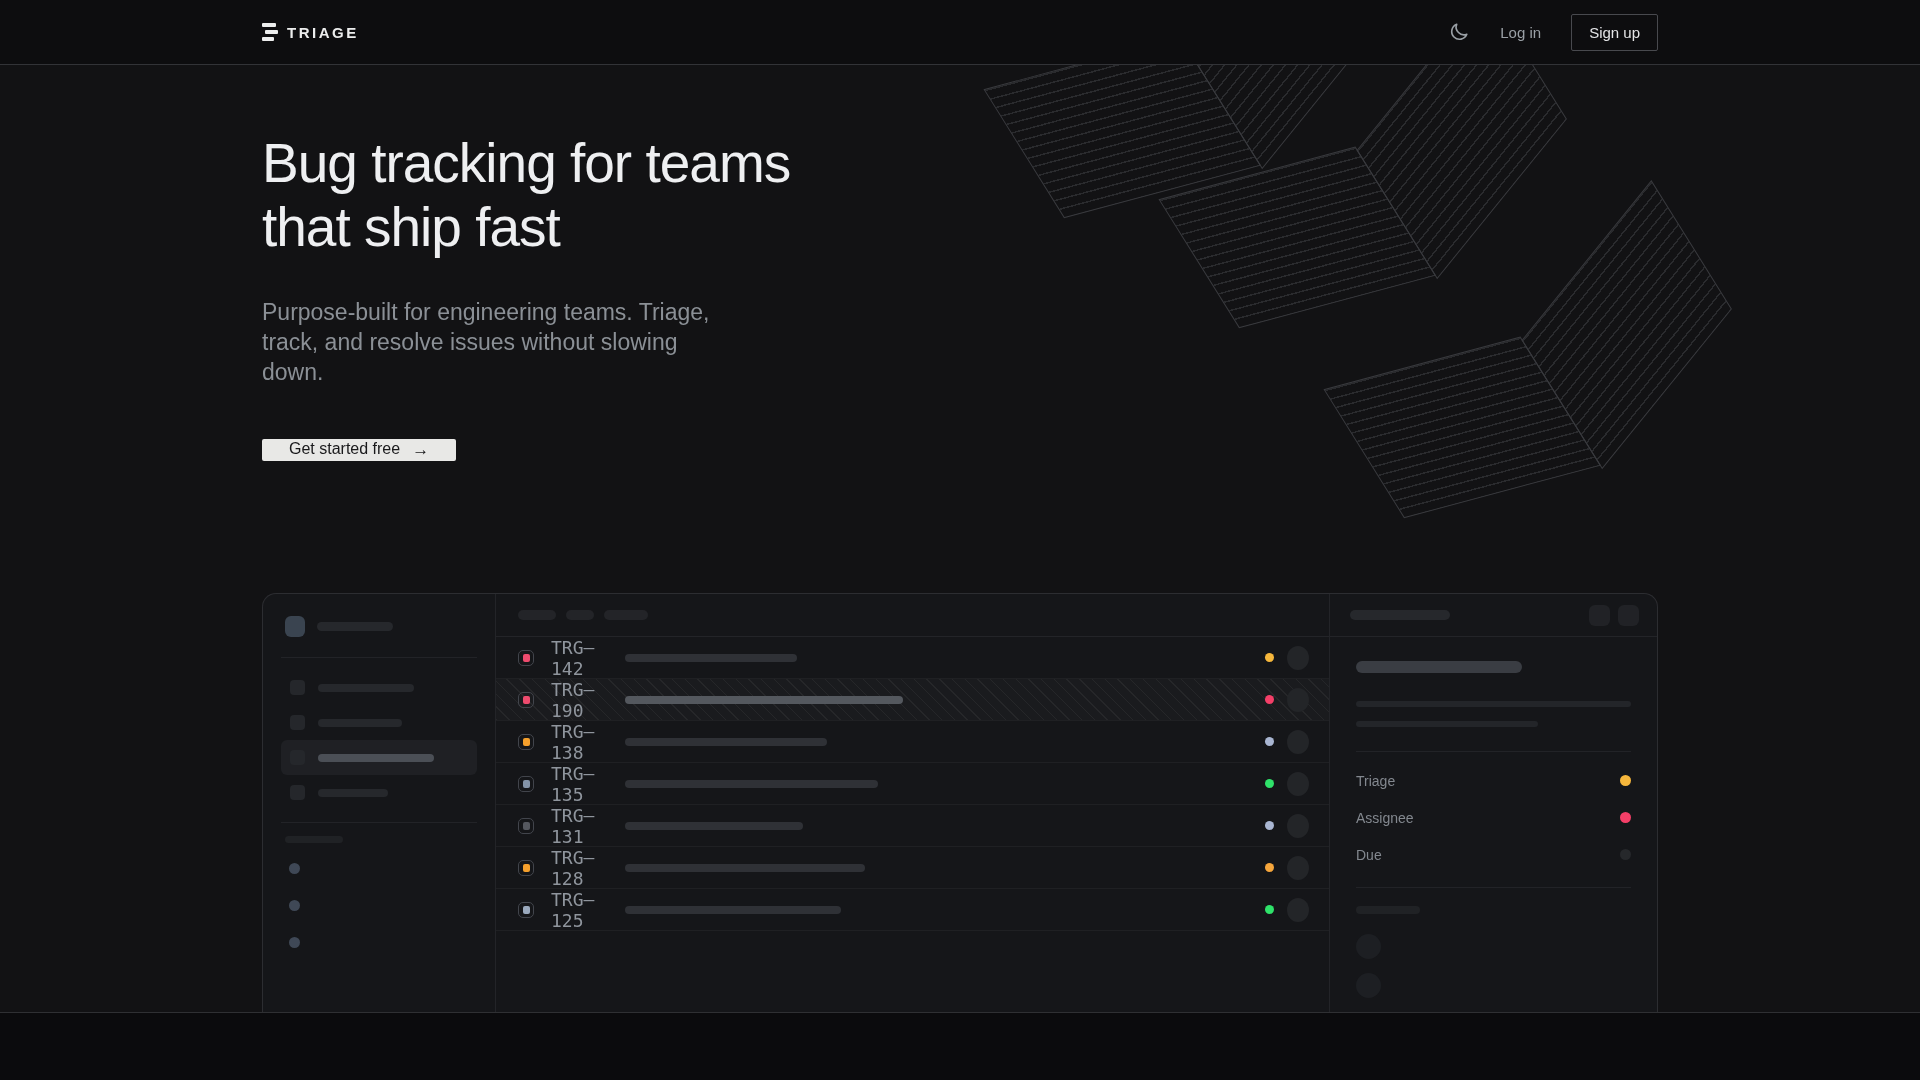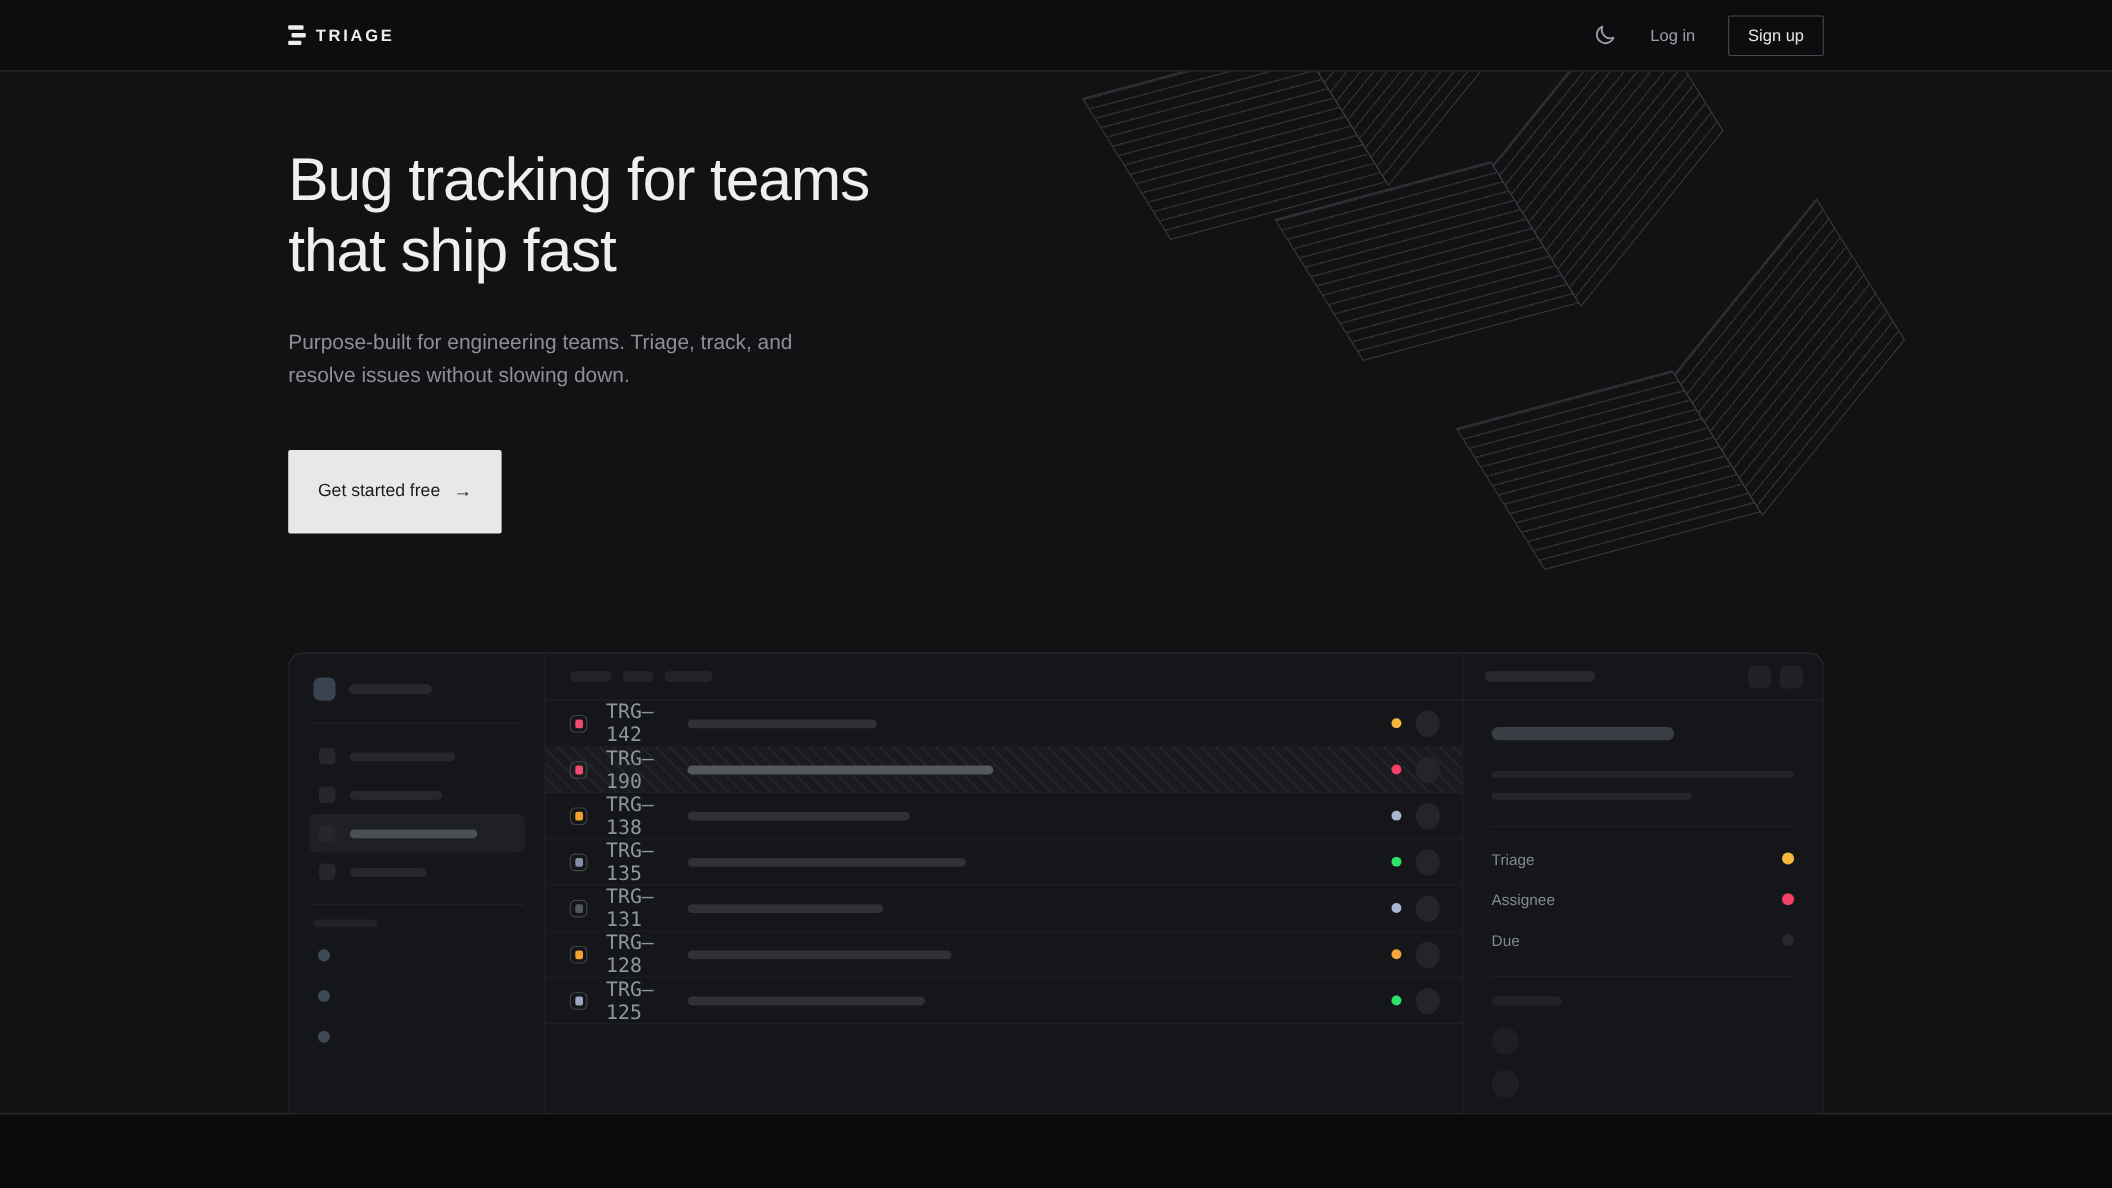--- a/index.html
+++ b/index.html
@@ -22,24 +22,24 @@
   .login-link { color:#9aa0a6; font-size:15px; cursor:pointer; }
   .signup-btn { border:1px solid #48494e; background:transparent; color:#e4e5e7;
     font-size:15px; padding:9px 17px; border-radius:2px; cursor:pointer;
     font-family:"Liberation Sans", sans-serif; }
 
   
   .hero { position:relative; height:948px; background:#121214; border-bottom:1px solid #2f3033; overflow:hidden; }
   .hero .container { position:relative; height:100%; }
   .hero-title { margin-top:66px; font-size:55px; line-height:64px; font-weight:500;
     letter-spacing:-1px; color:#eeeff1; position:relative; z-index:2; }
-  .hero-sub { margin-top:38px; width:470px; font-size:19px; line-height:30px; color:#8b9096; position:relative; z-index:2; }
-  .cta-btn { margin-top:52px; display:inline-flex; align-items:center; gap:12px;
+  .hero-sub { margin-top:38px; width:470px; font-size:23px; line-height:30px; color:#8b9096; position:relative; z-index:2; }
+  .cta-btn { margin-top:52px; display:inline-flex; gap:12px;
     background:#e8e8e6; color:#19191b; border:none; font-size:16px; font-weight:500;
-    padding:28px 27px; border-radius:2px; cursor:pointer; position:relative; z-index:2;
+    padding:1px 27px; border-radius:2px; cursor:pointer; position:relative; z-index:2;
     font-family:"Liberation Sans", sans-serif; }
   .cta-arrow { font-size:17px; }
 
   
   .art { position:absolute; top:-80px; left:950px; width:900px; height:700px; z-index:1; }
   .art-panel { position:absolute; display:flex; transform:rotate(-32deg); }
   .face { width:195px; height:152px; border:1px solid #393a3e;
     background:repeating-linear-gradient(to bottom, #2a2b2e 0 1.5px, transparent 1.5px 10px); }
   .face-left  { transform:skewY(17deg); }
   .face-right { transform:skewY(-19deg); margin-left:-1px; }

